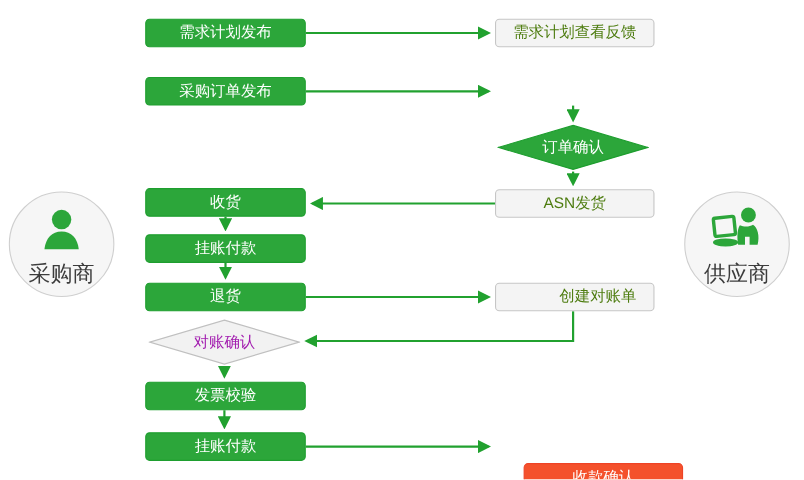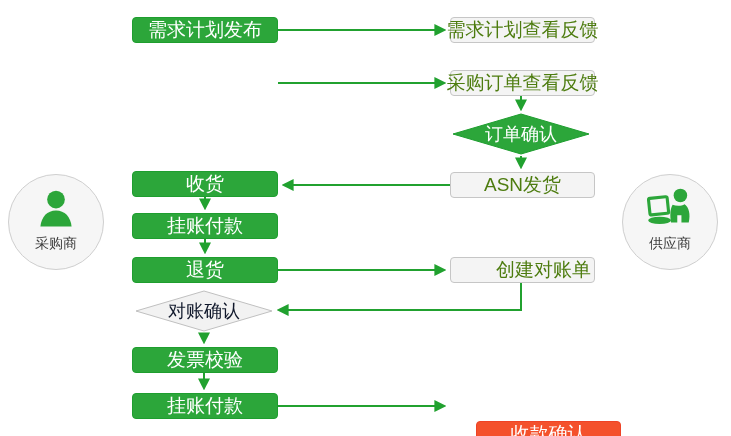--- a/index.html
+++ b/index.html
@@ -3,41 +3,41 @@
 <meta charset="utf-8">
 <style>
   html,body { margin:0; padding:0; background:#ffffff; }
   .canvas {
     position:relative; width:731px; height:436px; background:#ffffff;
     font-family:"Liberation Sans", sans-serif; overflow:hidden;
   }
   .connectors { position:absolute; left:0; top:0; width:731px; height:436px; }
   .node {
     position:absolute; box-sizing:border-box; display:flex;
-    align-items:center; justify-content:center; font-size:19px;
+    align-items:center; justify-content:center; font-size:14px;
     border-radius:4px; white-space:nowrap;
   }
   .gbox { width:146px; height:26px; background:#2ca63a; border:1px solid #1e9e2f; color:#ffffff; }
   .lbox { width:145px; height:26px; background:#f4f4f4; border:1px solid #c6c6c6; color:#4d7c0f; }
   .rbox { width:145px; height:26px; background:#f4512c; border:1px solid #ee4326; color:#ffffff; }
   .diamond { position:absolute; width:138px; height:42px; }
   .diamond svg { position:absolute; left:0; top:0; width:100%; height:100%; }
   .diamond .dlabel {
     position:absolute; inset:0; display:flex; align-items:center; justify-content:center;
-    font-size:18px; white-space:nowrap;
+    font-size:14px; white-space:nowrap;
   }
   .diamond.green .dlabel { color:#ffffff; }
-  .diamond.light .dlabel { color:#0f172a; }
+  .diamond.light .dlabel { color:#a21caf; }
   .avatar {
     position:absolute; width:96px; height:96px; border-radius:50%;
     background:#f6f6f6; border:1px solid #cfcfcf; box-sizing:border-box;
     display:flex; flex-direction:column; align-items:center; justify-content:flex-start;
   }
   .avatar svg { width:52px; height:52px; margin-top:10px; }
-  .avatar .alabel { font-size:14px; color:#3c3c3c; margin-top:-2px; white-space:nowrap; }
+  .avatar .alabel { font-size:20px; color:#3c3c3c; margin-top:-2px; white-space:nowrap; }
 </style>
 </head>
 <body>
 
 <div class="canvas">
 
   <svg class="connectors" viewBox="0 0 731 436" xmlns="http://www.w3.org/2000/svg">
     <defs>
       <marker id="arrow" viewBox="0 0 10 10" refX="8" refY="5" markerWidth="6" markerHeight="6" orient="auto">
         <path d="M0,0 L10,5 L0,10 z" fill="#21a12f"></path>
@@ -53,28 +53,28 @@
       <path d="M205,239 L205,252" marker-end="url(#arrow)"></path>
       <path d="M278,270 L444,270" marker-end="url(#arrow)"></path>
       <path d="M521,283 L521,310 L279,310" marker-end="url(#arrow)"></path>
       <path d="M204,333 L204,342" marker-end="url(#arrow)"></path>
       <path d="M204,373 L204,388" marker-end="url(#arrow)"></path>
       <path d="M278,406 L444,406" marker-end="url(#arrow)"></path>
     </g>
   </svg>
 
   <div class="node gbox" style="left:132px; top:17px;">需求计划发布</div>
+  <div class="node gbox" style="left:132px; top:70px;">采购订单发布</div>
   <div class="node gbox" style="left:132px; top:171px;">收货</div>
   <div class="node gbox" style="left:132px; top:213px;">挂账付款</div>
   <div class="node gbox" style="left:132px; top:257px;">退货</div>
   <div class="node gbox" style="left:132px; top:393px;">挂账付款</div>
   <div class="node gbox" style="left:132px; top:347px;">发票校验</div>
 
   <div class="node lbox" style="left:450px; top:17px;">需求计划查看反馈</div>
-  <div class="node lbox" style="left:450px; top:70px;">采购订单查看反馈</div>
   <div class="node lbox" style="left:450px; top:172px;text-align:center;">ASN发货</div>
   <div class="node lbox" style="left:450px; top:257px;padding-left:42px;">创建对账单</div>
   <div class="node rbox" style="left:476px; top:393px;margin-top:28px;">收款确认</div>
 
   <div class="diamond green" style="left:452px; top:113px;">
     <svg viewBox="0 0 138 42">
       <polygon points="69,1 137,21 69,41 1,21" fill="#2ca63a" stroke="#1e9e2f" stroke-width="1"></polygon>
     </svg>
     <span class="dlabel">订单确认</span>
   </div>

